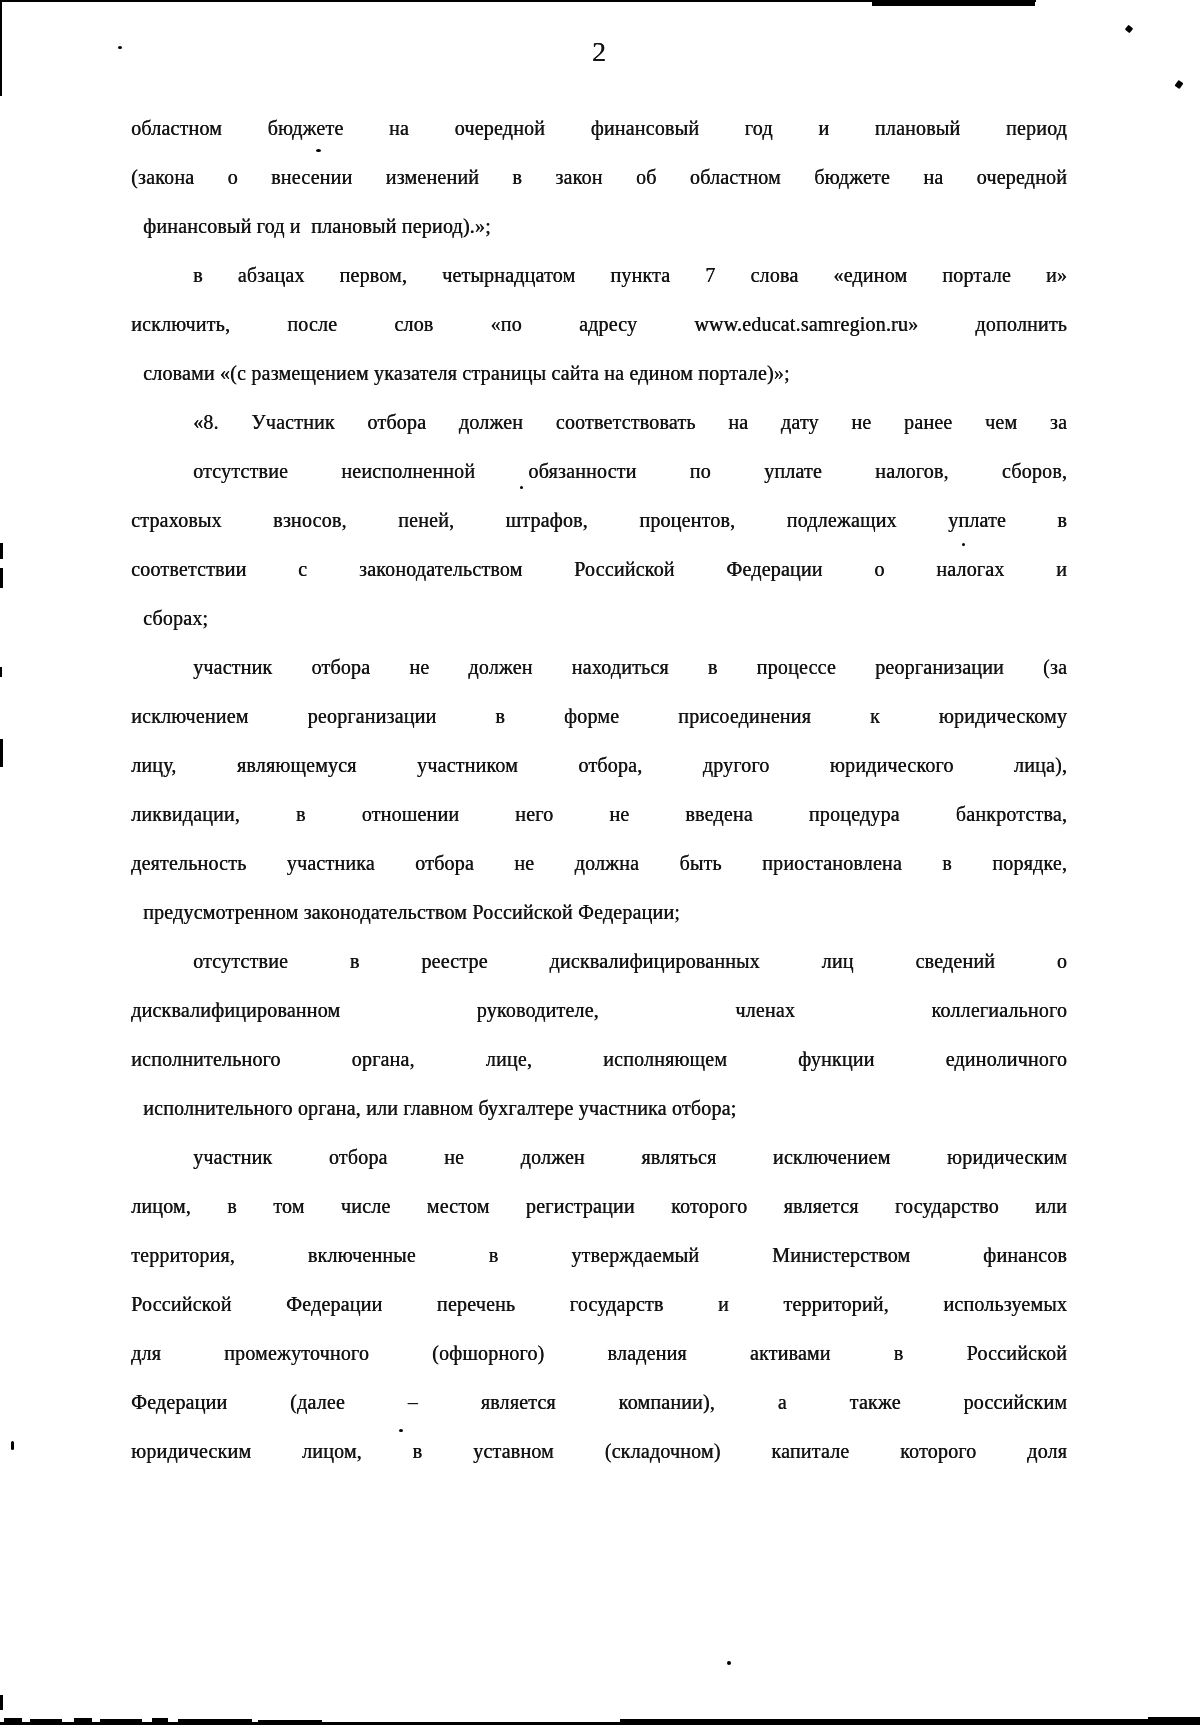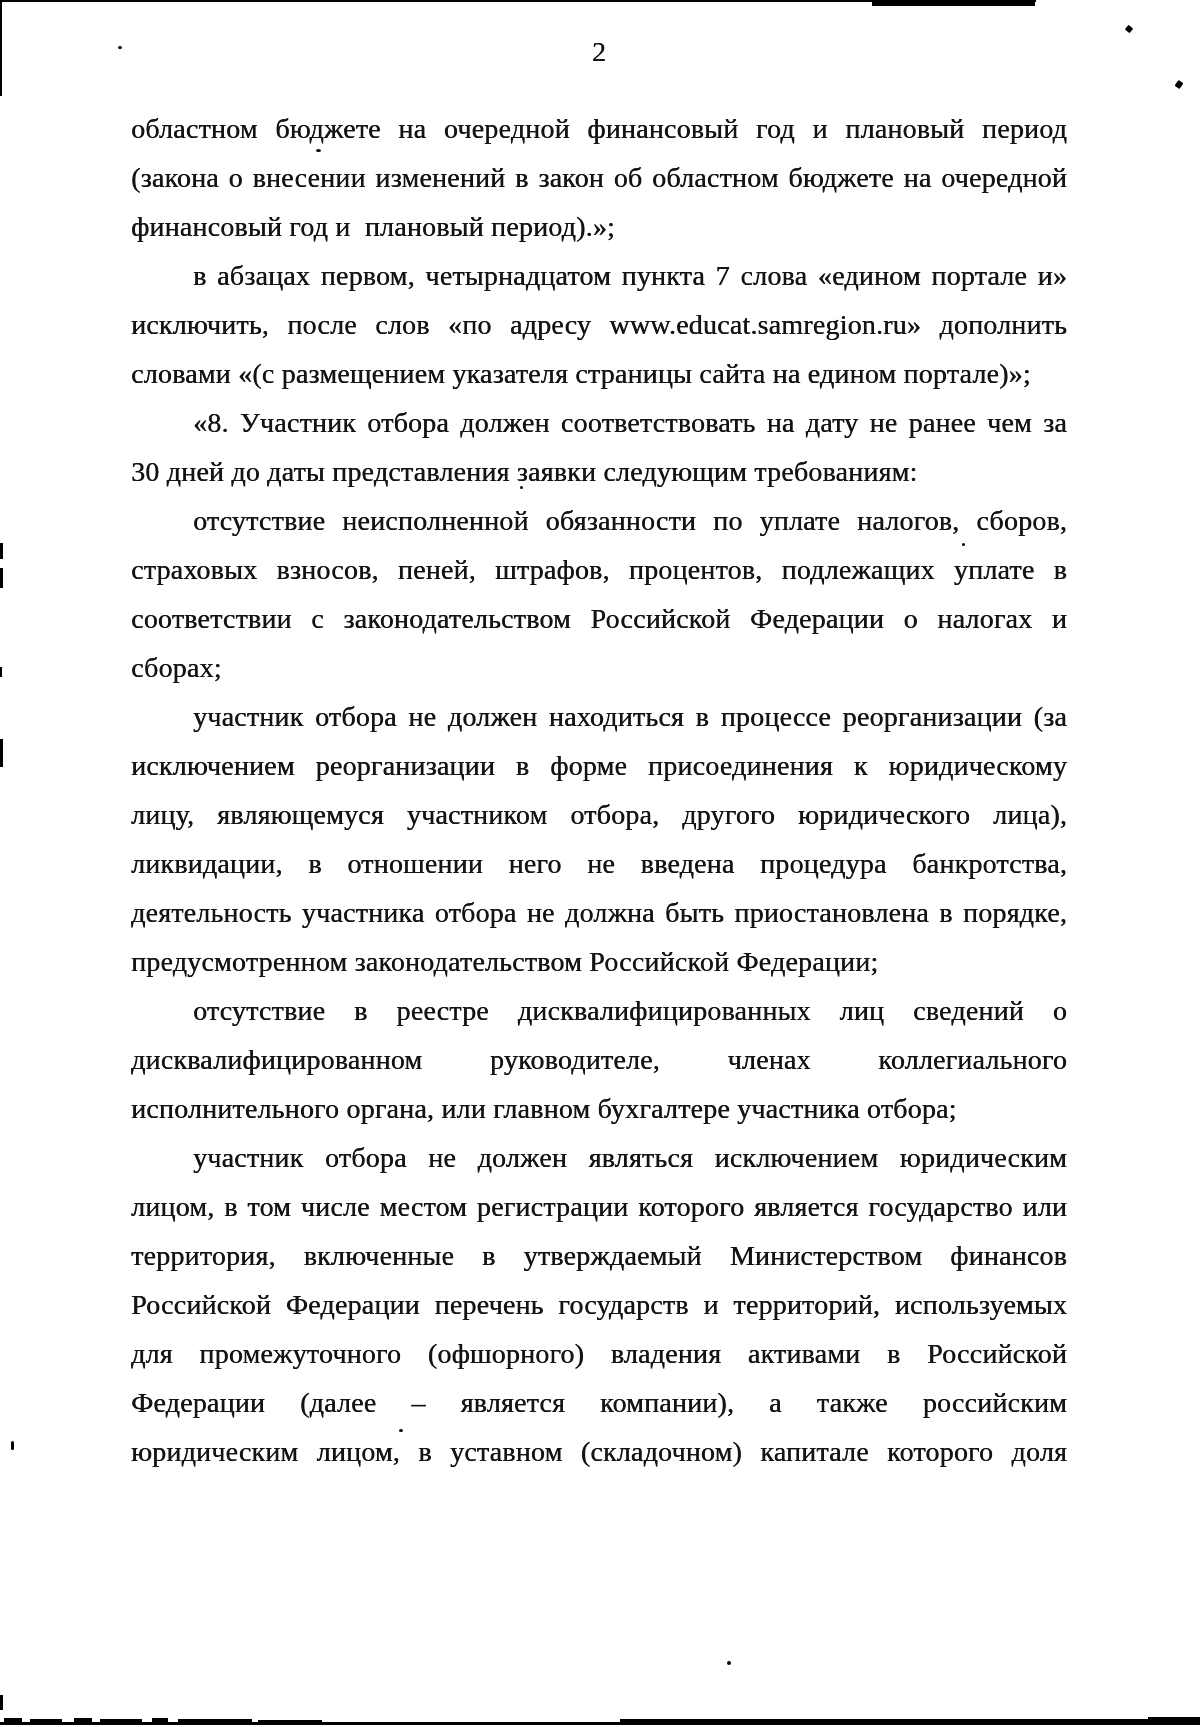--- a/index.html
+++ b/index.html
@@ -22,33 +22,34 @@
     font-size: 28px;
     letter-spacing: 0.2px;
     text-shadow: 0.4px 0 0 #141414;
   }
   
   .doc {
     position: absolute;
     left: 131px;
     top: 104px;
     width: 936px;
-    font-size: 28px;
+    font-size: 20px;
     line-height: 49px;
     letter-spacing: 0.2px;
     text-shadow: 0.4px 0 0 #141414;
   }
   .doc .line {
     text-align: justify;
     text-align-last: justify;
   }
   .doc .line.para-end {
     text-align: left;
     text-align-last: left;
     white-space: pre-wrap;
+    margin-left: 12px;
   }
   .doc .line.indent { text-indent: 62px; font-family: Liberation Serif, serif; }
 
   
   .art { position: absolute; background: #000; }
   .a-top-thin      { left: 0;    top: 0;    width: 1036px; height: 2px; }
   .a-top-thick     { left: 872px; top: 0;   width: 163px;  height: 6px; }
   .a-left-top      { left: 0;    top: 0;    width: 2px;    height: 96px; }
   .a-left-d1       { left: 0;    top: 543px; width: 3px;   height: 16px; }
   .a-left-d2       { left: 0;    top: 568px; width: 3px;   height: 20px; }
@@ -112,33 +113,33 @@
   <div class="pagenum">2</div>
 
   <div class="doc" id="doc">
       <div class="line">областном бюджете на очередной финансовый год и плановый период</div>
       <div class="line">(закона о внесении изменений в закон об областном бюджете на очередной</div>
       <div class="line para-end">финансовый год и  плановый период).»;</div>
       <div class="line indent">в абзацах первом, четырнадцатом пункта 7 слова «едином портале и»</div>
       <div class="line">исключить, после слов «по адресу www.educat.samregion.ru» дополнить</div>
       <div class="line para-end">словами «(с размещением указателя страницы сайта на едином портале)»;</div>
       <div class="line indent">«8. Участник отбора должен соответствовать на дату не ранее чем за</div>
-      <div class="line para-end">30 дней до даты представления заявки следующим требованиям:</div>
       <div class="line indent">отсутствие неисполненной обязанности по уплате налогов, сборов,</div>
       <div class="line">страховых взносов, пеней, штрафов, процентов, подлежащих уплате в</div>
       <div class="line">соответствии с законодательством Российской Федерации о налогах и</div>
       <div class="line para-end">сборах;</div>
       <div class="line indent">участник отбора не должен находиться в процессе реорганизации (за</div>
       <div class="line">исключением реорганизации в форме присоединения к юридическому</div>
       <div class="line">лицу, являющемуся участником отбора, другого юридического лица),</div>
       <div class="line">ликвидации, в отношении него не введена процедура банкротства,</div>
       <div class="line">деятельность участника отбора не должна быть приостановлена в порядке,</div>
       <div class="line para-end">предусмотренном законодательством Российской Федерации;</div>
       <div class="line indent">отсутствие в реестре дисквалифицированных лиц сведений о</div>
       <div class="line">дисквалифицированном руководителе, членах коллегиального</div>
+      <div class="line">исполнительного органа, лице, исполняющем функции единоличного</div>
       <div class="line para-end">исполнительного органа, или главном бухгалтере участника отбора;</div>
       <div class="line indent">участник отбора не должен являться исключением юридическим</div>
       <div class="line">лицом, в том числе местом регистрации которого является государство или</div>
       <div class="line">территория, включенные в утверждаемый Министерством финансов</div>
       <div class="line">Российской Федерации перечень государств и территорий, используемых</div>
       <div class="line">для промежуточного (офшорного) владения активами в Российской</div>
       <div class="line">Федерации (далее – является компании), а также российским</div>
       <div class="line">юридическим лицом, в уставном (складочном) капитале которого доля</div>
     </div>
 

